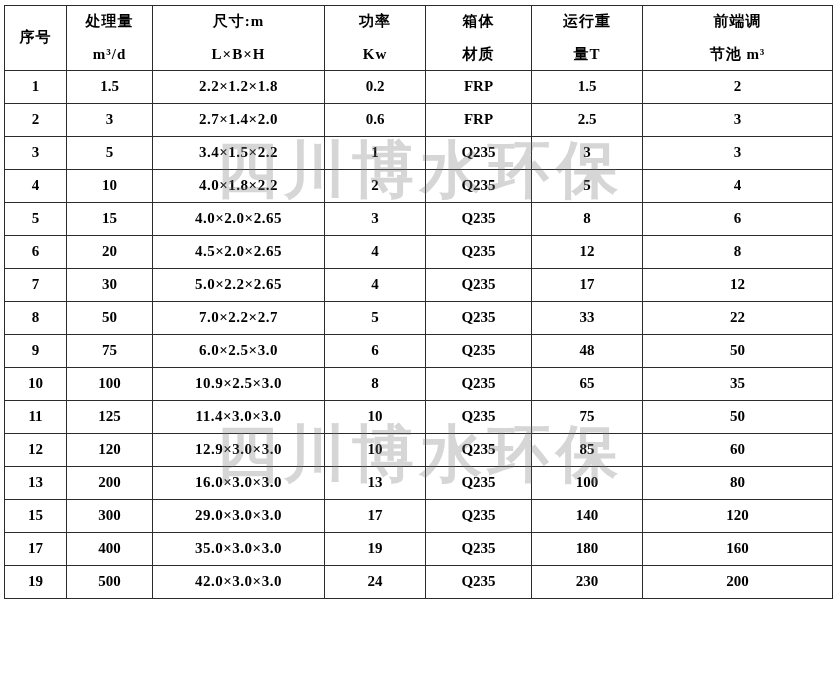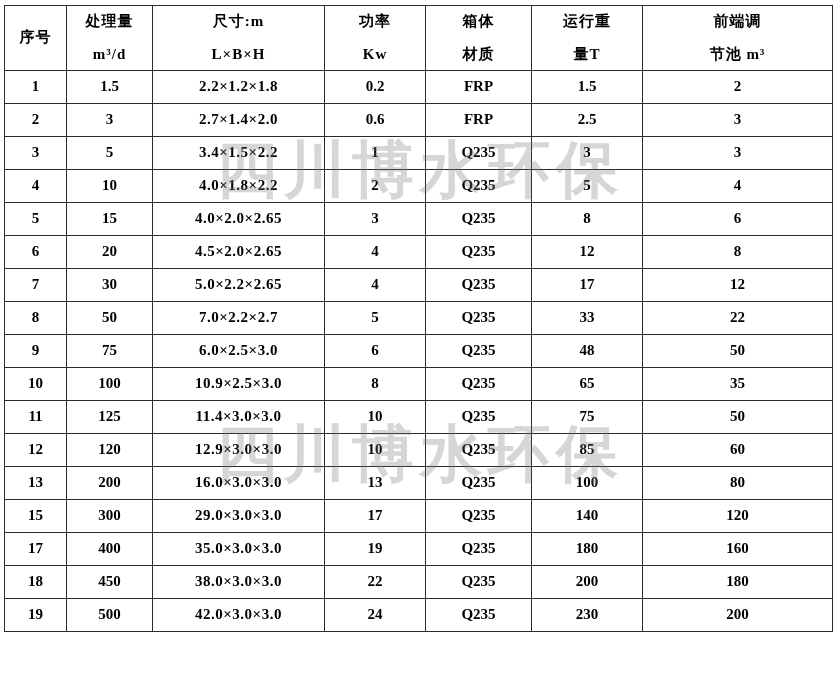--- a/index.html
+++ b/index.html
@@ -268,29 +268,20 @@
       <tr>
         <td class="ctr">17</td>
         <td class="ctr">400</td>
         <td class="lft">35.0×3.0×3.0</td>
         <td class="ctr">19</td>
         <td class="ctr">Q235</td>
         <td class="ctr">180</td>
         <td class="ctr">160</td>
       </tr>
       <tr>
-        <td class="ctr">18</td>
-        <td class="ctr">450</td>
-        <td class="lft">38.0×3.0×3.0</td>
-        <td class="ctr">22</td>
-        <td class="ctr">Q235</td>
-        <td class="ctr">200</td>
-        <td class="ctr">180</td>
-      </tr>
-      <tr>
         <td class="ctr">19</td>
         <td class="ctr">500</td>
         <td class="lft">42.0×3.0×3.0</td>
         <td class="ctr">24</td>
         <td class="ctr">Q235</td>
         <td class="ctr">230</td>
         <td class="ctr">200</td>
       </tr>
     </tbody>
   </table>

